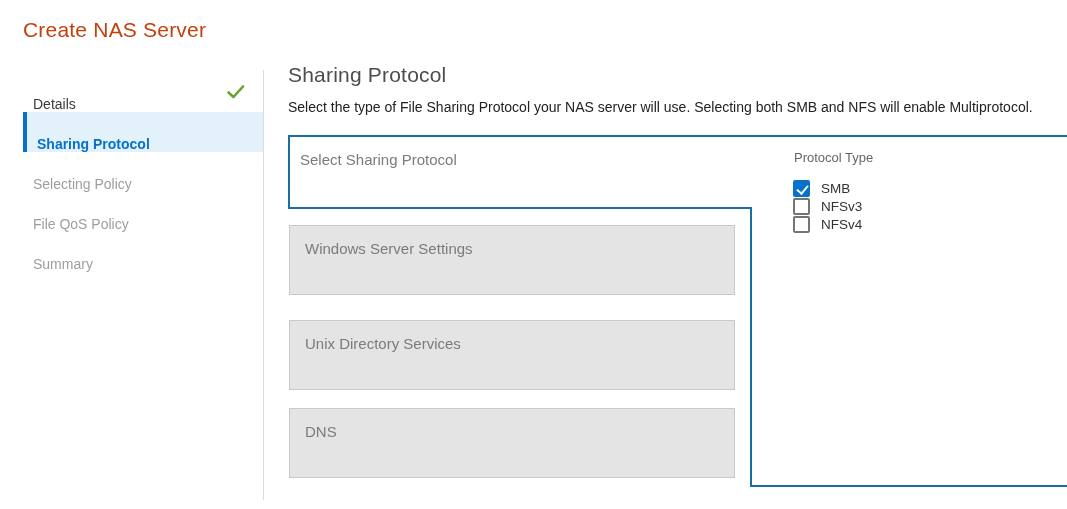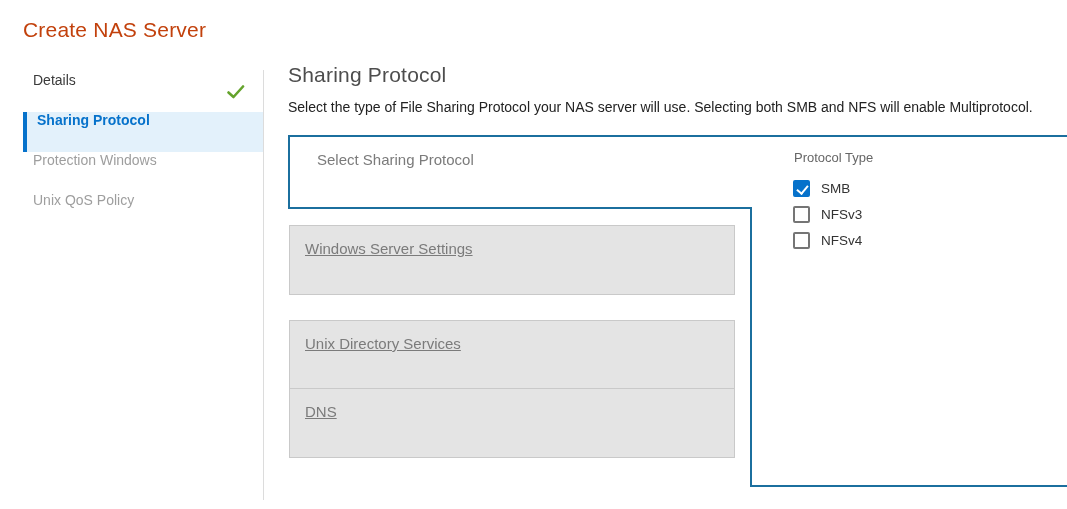--- a/index.html
+++ b/index.html
@@ -15,21 +15,21 @@
     font-family:"Liberation Sans", sans-serif;color:#333;
   }
   
   .page-title{
     position:absolute;left:23px;top:18px;
     font-size:21px;font-weight:400;color:#c2410c;letter-spacing:.2px;
   }
   
   .sidebar{position:absolute;left:23px;top:72px;width:240px;}
   .side-row{
-    height:40px;display:flex;align-items:flex-start;
+    height:40px;display:flex;align-items:flex-end;
     padding-left:10px;font-size:14px;color:#9e9e9e;cursor:default;
     position:relative;
   }
   .side-row.complete{color:#3a3a3a;}
   .side-row.active{
     background:var(--active-bg);color:var(--accent-blue);font-weight:bold;
     border-left:4px solid var(--accent-blue);padding-left:10px;
   }
   .side-row .check-wrap{
     position:absolute;right:18px;top:50%;transform:translateY(-50%);
@@ -50,73 +50,76 @@
   
   .seg{position:absolute;background:var(--outline-blue);}
   .seg-top{left:288px;top:135px;width:779px;height:2px;}
   .seg-left{left:288px;top:135px;width:2px;height:74px;}
   .seg-header-bottom{left:288px;top:207px;width:464px;height:2px;}
   .seg-content-left{left:750px;top:207px;width:2px;height:280px;}
   .seg-content-bottom{left:750px;top:485px;width:317px;height:2px;}
   
   .expanded-header{
     position:absolute;left:290px;top:137px;width:460px;height:70px;
-    padding:14px 27px;cursor:pointer;background:#fff;
+    padding:14px 10px;cursor:pointer;background:#fff;
   }
   .expanded-header .label{font-size:15px;color:#7b7b7b;}
   
   .group-label{
     position:absolute;left:794px;top:150px;font-size:13px;color:#666;
   }
   .options{
     position:absolute;left:793px;top:179px;
-    display:flex;flex-direction:column;gap:8px;
+    display:flex;flex-direction:column;
   }
   .option{display:flex;align-items:center;height:18px;cursor:pointer;}
   .checkbox{
     width:17px;height:17px;border:2px solid #757575;border-radius:2px;
     background:#fff;position:relative;flex:0 0 auto;
   }
   .checkbox.checked{background:var(--accent-blue);border-color:var(--accent-blue);}
   .checkbox.checked::after{
     content:"";position:absolute;left:4px;top:1px;width:5px;height:9px;
     border:solid #fff;border-width:0 2px 2px 0;transform:rotate(40deg);
   }
   .option .opt-label{margin-left:11px;font-size:13.5px;color:#333;}
   
   .collapsed-header{
     position:absolute;left:289px;width:446px;height:70px;
     background:#e4e4e4;border:1px solid #c9c9c9;
     padding:14px 15px;cursor:pointer;
   }
-  .collapsed-header .label{font-size:15px;color:#7b7b7b;text-decoration:underline;}
-  .ch-0{top:225px;} .ch-1{top:320px;} .ch-2{top:388px;}
+  .collapsed-header .label{font-size:15px;color:#7b7b7b;}
+  .ch-0{top:225px;} .ch-1{top:320px;} .ch-2{top:408px;}
 </style>
 </head>
 <body>
 
 <div class="page-title">Create NAS Server</div>
 
 <div class="sidebar">
   <div class="side-row complete">
     <span>Details</span>
     <span class="check-wrap">
       <svg width="18" height="14" viewBox="0 0 18 14">
           <polyline points="1.5,7.5 6.5,12 16,1.5" fill="none" stroke="#64a32c" stroke-width="2.6" stroke-linecap="round" stroke-linejoin="round"></polyline>
         </svg>
     </span>
   </div>
   <div class="side-row active">
     <span>Sharing Protocol</span>
   </div>
   <div class="side-row">
-    <span>Protection Windows</span>
+    <span>Selecting Policy</span>
   </div>
   <div class="side-row">
-    <span>Unix QoS Policy</span>
+    <span>File QoS Policy</span>
+  </div>
+  <div class="side-row">
+    <span>Summary</span>
   </div>
 </div>
 
 <div class="divider"></div>
 
 <div class="main-heading">Sharing Protocol</div>
 <div class="main-desc">Select the type of File Sharing Protocol your NAS server will use. Selecting both SMB and NFS will enable Multiprotocol.</div>
 
 <div>
   <div class="seg seg-top"></div>

